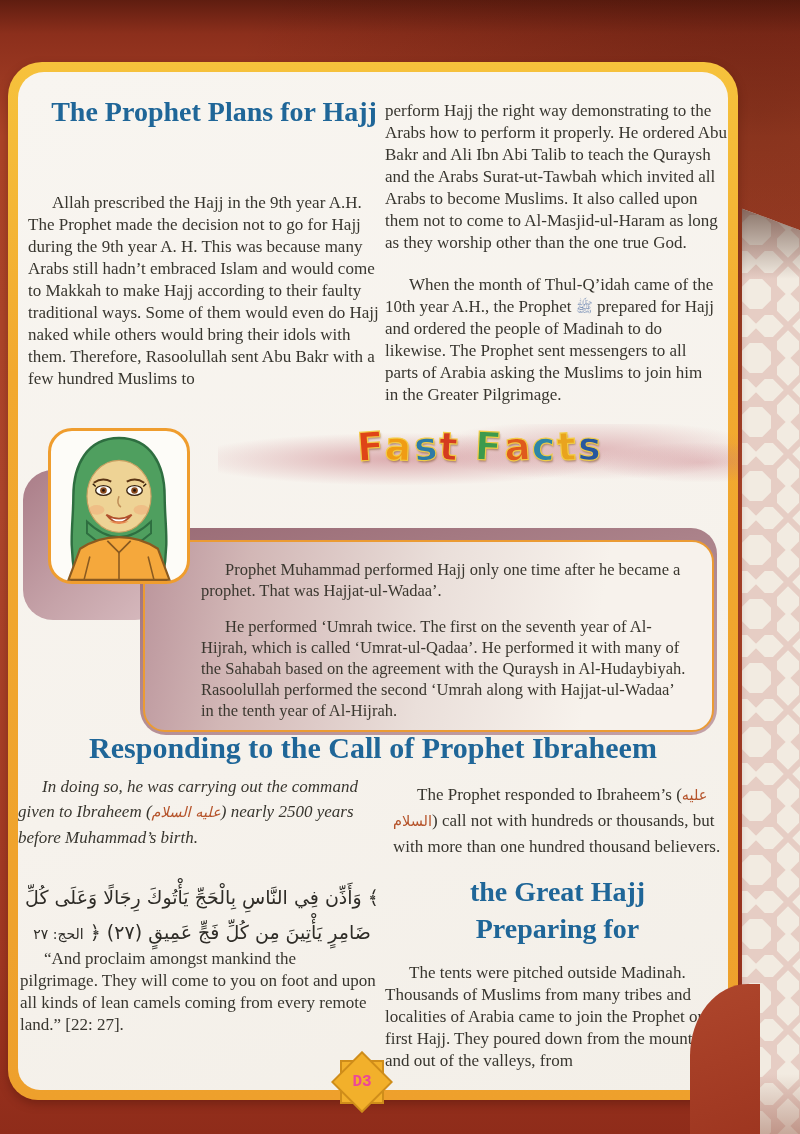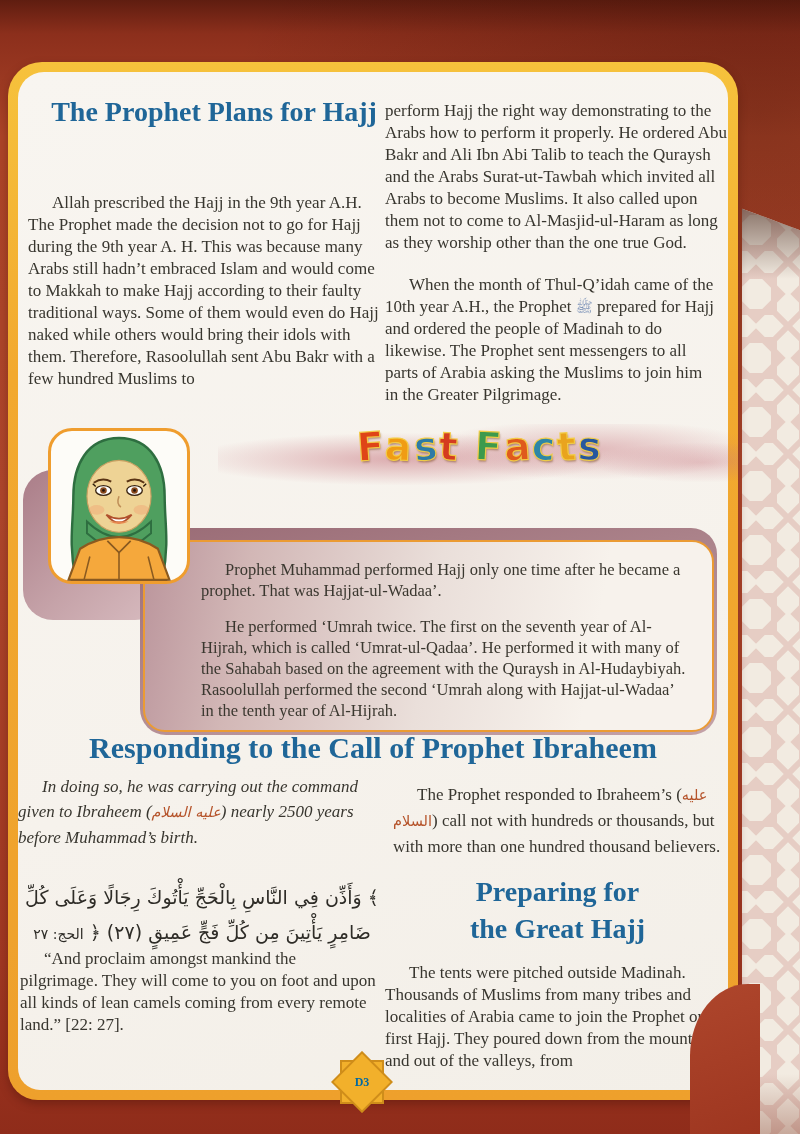--- a/index.html
+++ b/index.html
@@ -56,21 +56,21 @@
   
   .verse{direction:rtl;text-align:center;font-family:"DejaVu Sans",sans-serif;
     font-size:19px;line-height:35px;color:#2e2c27;margin-top:16px;}
   .verse-ref{font-size:14px;}
   
   .corner-wave{position:absolute;left:690px;top:984px;width:70px;height:150px;z-index:4;
     background:linear-gradient(160deg,#ae462c,#9e3620);border-top-left-radius:58px 72px;}
   
   .badge{position:absolute;left:331px;top:1051px;width:62px;height:62px;z-index:6;}
   .badge-label{position:absolute;inset:0;display:flex;align-items:center;justify-content:center;
-    font-family:Liberation Serif, serif;font-weight:bold;font-size:12px;color:#0369a1;}
+    font-family:Liberation Mono, monospace;font-weight:bold;font-size:16px;color:#ec4899;}
 </style>
 </head>
 <body>
 
 <div class="vignette"></div>
 
 <div class="strip">
   <svg width="58" height="1134">
     <defs>
       <pattern id="geo" width="64" height="64" patternUnits="userSpaceOnUse" patternTransform="translate(-18,6)">
@@ -158,22 +158,22 @@
       <span class="verse-ref">الحج: ٢٧</span>
     </div>
 
     <p class="body-par indent abs" style="left:2px;top:876px;width:356px;margin:0;">“And proclaim amongst mankind the pilgrimage. They will come to you on foot and upon all kinds of lean camels coming from every remote land.”  [22: 27].</p>
 
     <p class="body-par indent abs" style="left:367px;top:702px;width:345px;margin:8px;line-height:25px;">
       <span>The Prophet responded to Ibraheem’s (</span><span class="arabic-red">عليه السلام</span><span>) call not with hundreds or thousands, but with more than one hundred thousand believers.</span>
     </p>
 
     <h2 class="blue abs" style="left:367px;top:802px;width:345px;font-size:28px;line-height:1.32;">
+      <span style="display:block;">the Great Hajj</span>
       <span style="display:block;">Preparing for</span>
-      <span style="display:block;">the Great Hajj</span>
     </h2>
 
     <p class="body-par indent abs" style="left:367px;top:890px;width:348px;margin:0;">The tents were pitched outside Madinah. Thousands of Muslims from many tribes and localities of Arabia came to join the Prophet on his first Hajj. They poured down from the mountains and out of the valleys, from</p>
   </div>
 </div>
 
 <div class="corner-wave"></div>
 
 <div class="badge">
   <svg viewBox="0 0 62 62" width="62" height="62">

